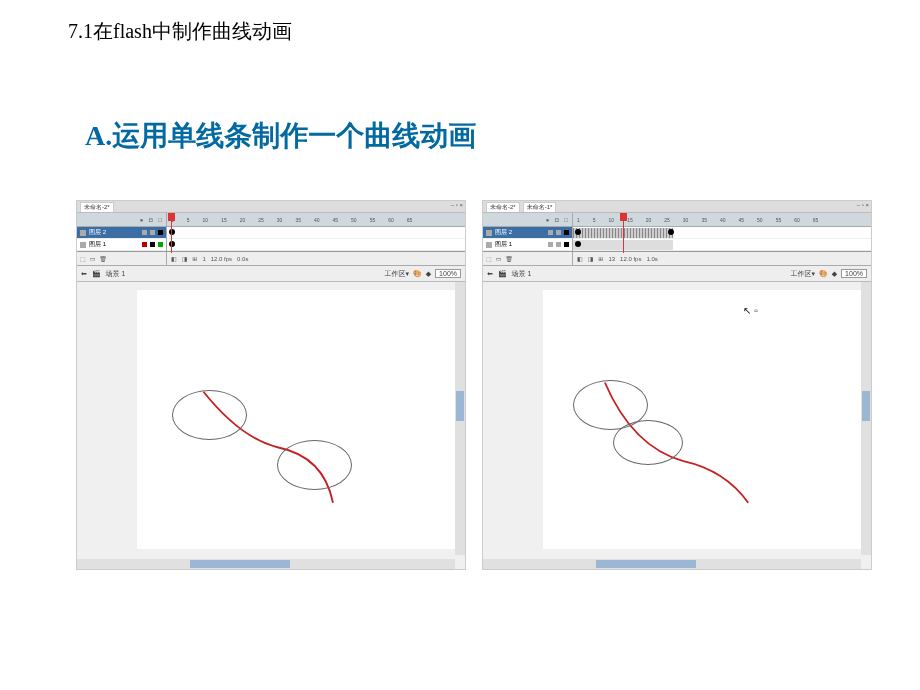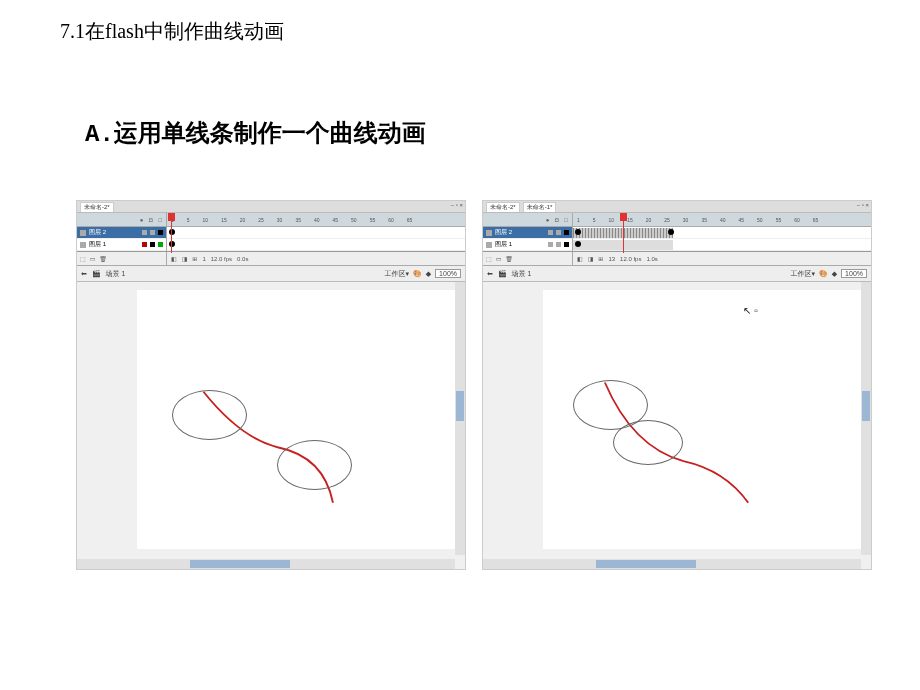--- a/index.html
+++ b/index.html
@@ -6,34 +6,34 @@
     body {
       width: 920px;
       height: 690px;
       background: #ffffff;
       font-family: "SimSun", "宋体", serif;
       position: relative;
       overflow: hidden;
     }
     .heading-1 {
       position: absolute;
-      left: 60px;
+      left: 68px;
       top: 18px;
       font-size: 20px;
       font-weight: normal;
       color: #000;
     }
     .heading-2 {
       position: absolute;
       left: 85px;
       top: 117px;
-      font-size: 24px;
+      font-size: 28px;
       font-weight: bold;
-      color: #000000;
-      font-family: Liberation Mono, monospace;
+      color: #0369a1;
+      font-family: Liberation Serif, serif;
     }
     .screenshot-wrap {
       position: absolute;
       width: 390px;
       height: 370px;
     }
     .screenshot-wrap.left { left: 76px; top: 200px; }
     .screenshot-wrap.right { left: 482px; top: 200px; }
 
     

